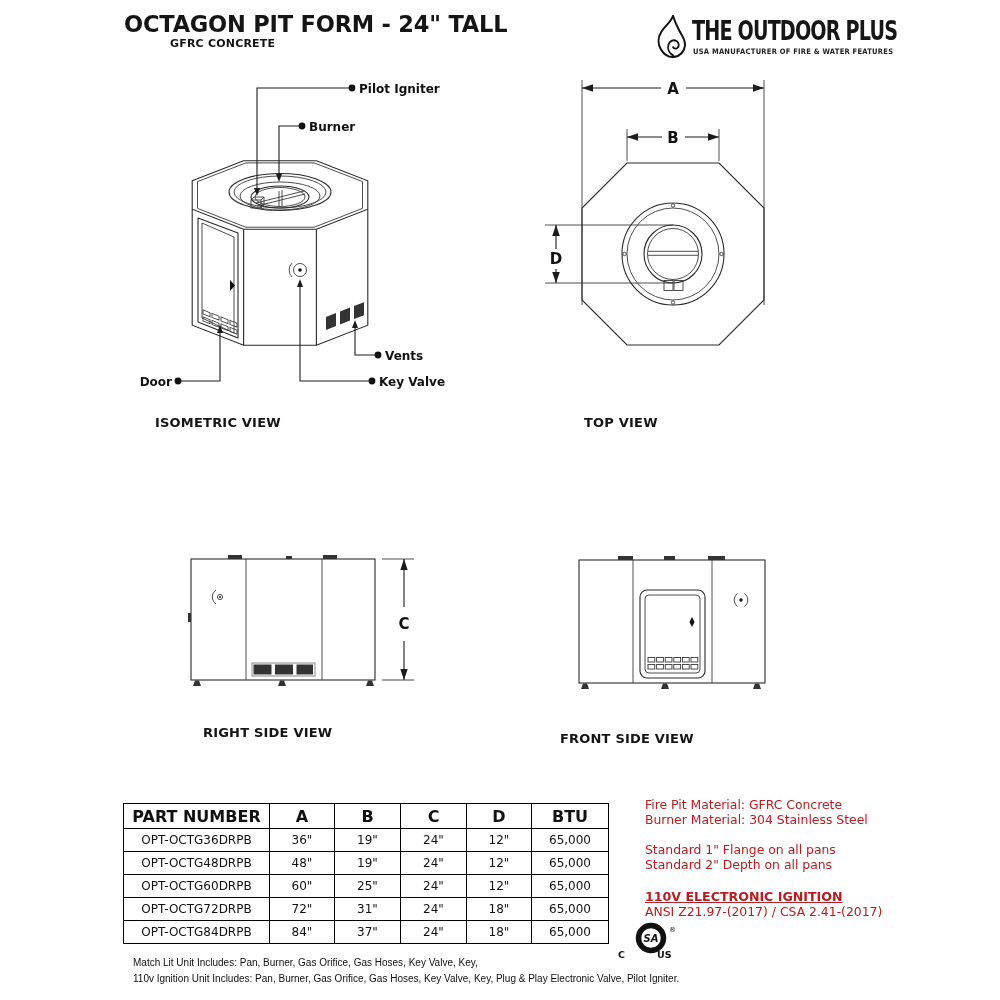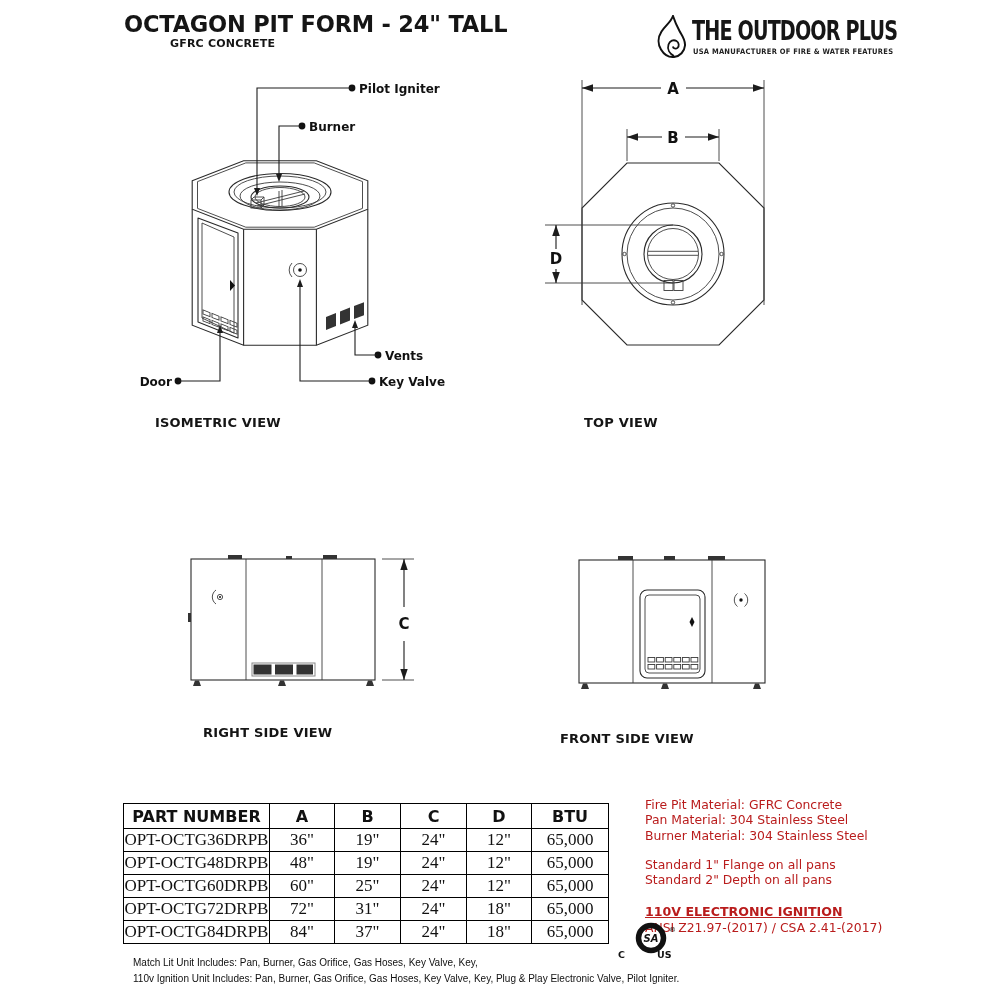--- a/index.html
+++ b/index.html
@@ -24,21 +24,21 @@
   .dimln{stroke:#1c1c1c;stroke-width:1.1;fill:none;}
   .arrow{fill:#1c1c1c;stroke:none;}
   .dimtxt{font-family:"DejaVu Sans",sans-serif;font-size:15px;font-weight:bold;fill:#111;}
   .callout{font-family:"DejaVu Sans",sans-serif;font-size:12px;font-weight:bold;fill:#111;}
   .dark{fill:#333;stroke:none;}
   
   #spec-table{left:123px;top:803px;}
   table{border-collapse:collapse;table-layout:fixed;}
   th,td{border:1.4px solid #000;text-align:center;vertical-align:middle;padding:0;}
   th{height:24px;font-size:16px;font-weight:bold;}
-  td{height:22px;font-size:17px;font-family:Liberation Serif, serif;}
+  td{height:22px;font-size:12px;}
   th:nth-child(1){width:145px;} th:nth-child(2){width:64px;} th:nth-child(3){width:65px;}
   th:nth-child(4){width:65px;} th:nth-child(5){width:64px;} th:nth-child(6){width:76px;}
   
   #specs{left:645px;top:797px;width:320px;font-size:12.4px;line-height:15.3px;color:#b91c1c;}
   #specs .grp{margin:0 0 14px 0;}
   #ignition-heading{font-weight:bold;font-size:12.6px;margin-top:17px;text-decoration:underline;}
   
   #footnotes{left:125px;top:955px;width:870px;font-family:"Liberation Sans",sans-serif;
              font-size:10px;line-height:16.2px;color:#101010;margin-left:8px;}
 </style>
@@ -306,21 +306,20 @@
             <td>18"</td>
             <td>65,000</td>
           </tr>
         </tbody>
     </table>
   </div>
 
   <div class="abs" id="specs">
     <div class="grp">
       <div>Fire Pit Material: GFRC Concrete</div>
-      <div>Pan Material: 304 Stainless Steel</div>
       <div>Burner Material: 304 Stainless Steel</div>
     </div>
     <div class="grp">
       <div>Standard 1" Flange on all pans</div>
       <div>Standard 2" Depth on all pans</div>
     </div>
     <div id="ignition-heading">110V ELECTRONIC IGNITION</div>
     <div>ANSI Z21.97-(2017) / CSA 2.41-(2017)</div>
   </div>
 

